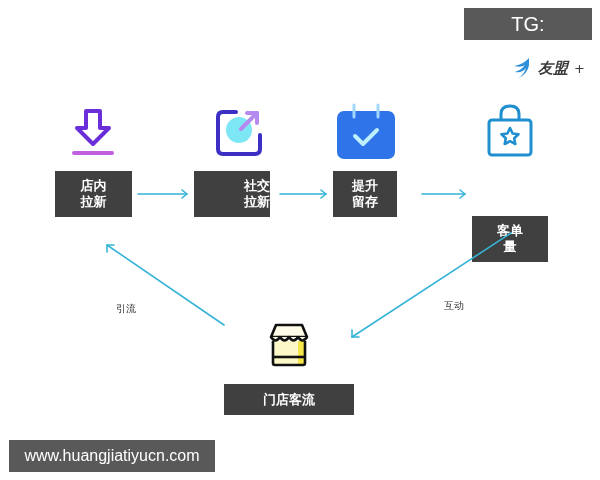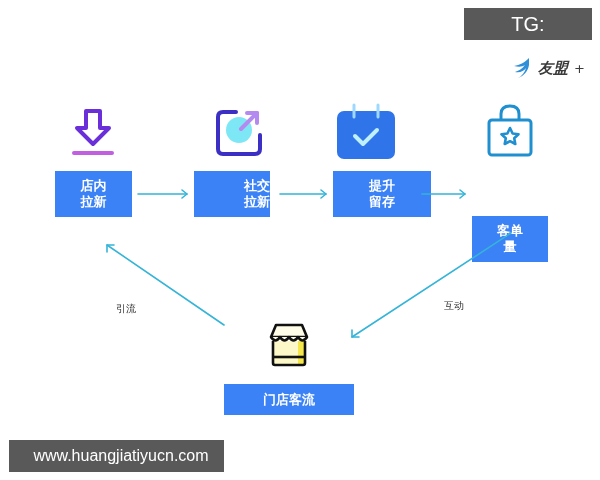--- a/index.html
+++ b/index.html
@@ -1,24 +1,24 @@
 <!DOCTYPE html>
 <html><head>
 <meta charset="utf-8">
 <style>
   html, body { margin:0; padding:0; }
   body { width:600px; height:480px; background:#ffffff; position:relative; overflow:hidden; font-family:"DejaVu Sans", sans-serif; }
   .abs { position:absolute; }
   .tg { left:464px; top:8px; width:128px; height:32px; background:#595959; color:#fff; font-family:"Liberation Sans", sans-serif; font-size:20px; line-height:32px; text-align:center; }
   .brand { left:512px; top:55px; height:26px; display:flex; align-items:center; gap:4px; color:#3b3b3b; font-size:15px; font-weight:bold;font-style:italic; }
   .brand .plus { font-size:13px; font-weight:normal; margin-left:2px; }
-  .box { background:#3b82f6; color:#fff; font-size:13px; font-weight:bold; line-height:16px; text-align:center; display:flex; align-items:center; justify-content:center; flex-direction:column; }
+  .box { background:#404040; color:#fff; font-size:13px; font-weight:bold; line-height:16px; text-align:center; display:flex; align-items:center; justify-content:center; flex-direction:column; }
   .box span { display:block; }
   .label { color:#333; font-size:10px; }
-  .url { left:9px; top:440px; width:206px; height:32px; background:#595959; color:#fff; font-family:"Liberation Sans", sans-serif; font-size:16px; line-height:32px; text-align:center;padding-left:9px; }
+  .url { left:9px; top:440px; width:206px; height:32px; background:#595959; color:#fff; font-family:"Liberation Sans", sans-serif; font-size:16px; line-height:32px; text-align:center; }
   svg { overflow:visible; }
 </style>
 </head>
 <body>
 
 <div class="abs tg">TG: MYYJJPP</div>
 
 <div class="abs brand">
   <svg width="22" height="22" viewBox="0 0 22 22">
     <path d="M17 1 C12 6 8 8 2 9 C7 10 10 10 13 8 C10 12 6 14 3 15 C8 16 12 14 14 11 C13 15 10 19 6 21 C12 19 16 14 17 8 Z" fill="#2f8fd8"></path>
@@ -53,21 +53,21 @@
 </svg>
 
 <div class="abs box" style="left:55px;top:171px;width:77px;height:46px;">
   <span>店内</span>
   <span>拉新</span>
 </div>
 <div class="abs box" style="left:194px;top:171px;width:76px;height:46px;align-items:flex-end;">
   <span>社交</span>
   <span>拉新</span>
 </div>
-<div class="abs box" style="left:333px;top:171px;width:98px;height:46px;">
+<div class="abs box" style="left:333px;top:171px;width:64px;height:46px;">
   <span>提升</span>
   <span>留存</span>
 </div>
 <div class="abs box" style="left:472px;top:171px;width:76px;height:46px;margin-top:45px;">
   <span>客单</span>
   <span>量</span>
 </div>
 
 <svg class="abs" style="left:0;top:0;" width="600" height="480">
   <g stroke="#35b4d8" stroke-width="1.6" fill="none" stroke-linecap="round" stroke-linejoin="round">

